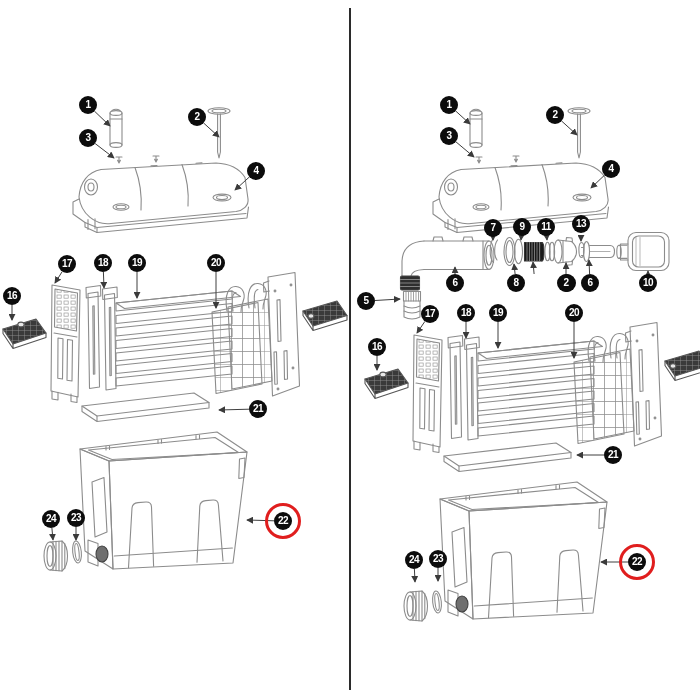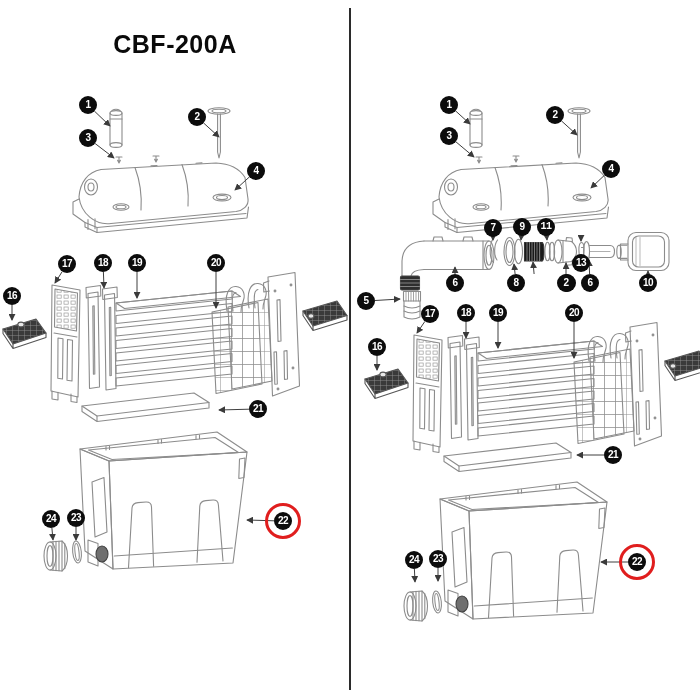--- a/index.html
+++ b/index.html
@@ -18,21 +18,20 @@
          background:var(--badge-bg,#0c0c0c);color:var(--badge-fg,#fff);
          font-weight:700;font-size:10px;line-height:18px;text-align:center;letter-spacing:-.5px;}
   .badge .ring{position:absolute;left:-9px;top:-9px;width:30px;height:30px;
          border:3px solid var(--hl,#e01e1e);border-radius:50%;}
 </style>
 </head>
 <body>
 
 <div id="stage">
 
-  <div id="title-left" class="panel-title">CBF-200A</div>
 
 
   <div id="divider"></div>
 
   <svg id="artwork" width="700" height="700" viewBox="0 0 700 700">
     <defs>
       <pattern id="holes" width="7" height="6" patternUnits="userSpaceOnUse">
         <rect x="1" y="1" width="4.2" height="3.2" fill="none" stroke="#9a9a9a" stroke-width="0.7"></rect>
       </pattern>
       <pattern id="lattice" width="11" height="13" patternUnits="userSpaceOnUse">
@@ -302,23 +301,23 @@
       <div class="badge" style="left: 440px; top: 96px;">1</div>
       <div class="badge" style="left: 546px; top: 106px;">2</div>
       <div class="badge" style="left: 440px; top: 127px;">3</div>
       <div class="badge" style="left: 602px; top: 160px;">4</div>
       <div class="badge" style="left: 357px; top: 292px;">5</div>
       <div class="badge" style="left: 446px; top: 274px;">6</div>
       <div class="badge" style="left: 484px; top: 219px;">7</div>
       <div class="badge" style="left: 507px; top: 274px;">8</div>
       <div class="badge" style="left: 513px; top: 218px;">9</div>
       <div class="badge" style="left: 526px; top: 274px; margin-left: 32px;">10</div>
-      <div class="badge" style="left: 537px; top: 218px; font-family: Liberation Mono, monospace;">11</div>
+      <div class="badge" style="left: 537px; top: 218px;">11</div>
       <div class="badge" style="left: 557px; top: 274px;">2</div>
-      <div class="badge" style="left: 572px; top: 215px; margin-top: 39px;">13</div>
+      <div class="badge" style="left: 572px; top: 215px;">13</div>
       <div class="badge" style="left: 581px; top: 274px;">6</div>
       <div class="badge" style="left: 639px; top: 274px;">10</div>
       <div class="badge" style="left: 368px; top: 338px;">16</div>
       <div class="badge" style="left: 421px; top: 305px;">17</div>
       <div class="badge" style="left: 457px; top: 304px;">18</div>
       <div class="badge" style="left: 489px; top: 304px;">19</div>
       <div class="badge" style="left: 565px; top: 304px;">20</div>
       <div class="badge" style="left: 604px; top: 446px;">21</div>
       <div class="badge" style="left: 628px; top: 553px;">22<span class="ring"></span></div>
       <div class="badge" style="left: 429px; top: 550px;">23</div>

